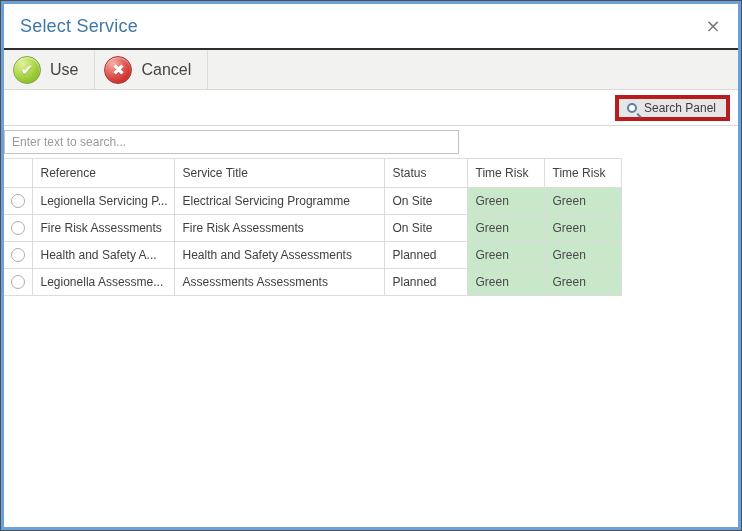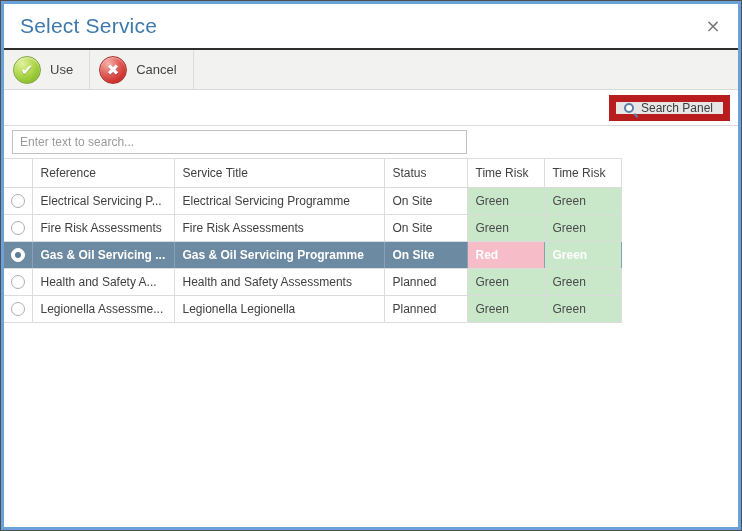--- a/index.html
+++ b/index.html
@@ -20,21 +20,21 @@
   }
 
   
   .titlebar {
     height:44px; flex:0 0 44px;
     display:flex; align-items:center;
     padding:0 14px 0 16px;
     background:#fff;
     position:relative;
   }
-  .title { font-size:21px; color:#3e79ab; font-weight:400; letter-spacing:0.2px; }
+  .title { font-size:18px; color:#3e79ab; font-weight:400; letter-spacing:0.2px; }
   .close-btn {
     position:absolute; right:14px; top:10px;
     width:22px; height:22px;
     display:flex; align-items:center; justify-content:center;
     font-size:18px; color:#7a7a7a; cursor:default;
     font-family:"DejaVu Sans", sans-serif;
   }
 
   
   .toolbar {
@@ -43,21 +43,21 @@
     border-top:2px solid #2e2e2e;
     border-bottom:1px solid #d9d9d9;
     display:flex; align-items:stretch;
   }
   .tb-btn {
     display:flex; align-items:center; gap:9px;
     padding:0 16px 0 9px;
     border-right:1px solid #dcdcdc;
     cursor:default;
   }
-  .tb-label { font-size:13px; color:#444; }
+  .tb-label { font-size:16px; color:#444; }
   .icon-circle {
     width:28px; height:28px; border-radius:50%;
     display:flex; align-items:center; justify-content:center;
     color:#fff; font-size:15px; font-weight:bold;
     font-family:"DejaVu Sans", sans-serif;
     text-shadow:0 1px 1px rgba(0,0,0,0.25);
   }
   .icon-use {
     background:radial-gradient(circle at 32% 26%, #e2f19e 0%, #b6dc55 38%, #93c533 68%, #7dad26 100%);
     border:1px solid #7fa636;
@@ -74,21 +74,21 @@
     height:36px; flex:0 0 36px;
     background:#fff;
     border-bottom:1px solid #d9d9d9;
     display:flex; align-items:center; justify-content:flex-end;
     padding-right:8px;
   }
   .search-panel-btn {
     height:26px;
     display:flex; align-items:center; gap:7px;
     background:#e6e6e6;
-    border:7px solid #b91c1c;
+    border:4px solid #b91c1c;
     padding:0 10px 0 8px;
     font-size:12px; color:#3c3c3c;
     cursor:default;
   }
   .mag {
     width:10px; height:10px;
     border:2px solid #5b7fa6;
     border-radius:50%;
     position:relative;
     background:#fff;
@@ -99,21 +99,20 @@
     background:#5b7fa6;
     transform:rotate(-45deg);
     left:9px; top:8px;
   }
 
   
   .search-row {
     height:32px; flex:0 0 32px;
     background:#fff;
     display:flex; align-items:center;
-    padding-left:8px;
   }
   .search-input {
     width:455px; height:24px;
     border:1px solid #c2c2c2;
     padding:0 7px;
     font-size:12px; color:#444;
     font-family:"Liberation Sans", sans-serif;
     outline:none;
   }
   .search-input::placeholder { color:#9b9b9b; opacity:1; }
@@ -206,58 +205,49 @@
             <th>Service Title</th>
             <th>Status</th>
             <th>Time Risk</th>
             <th>Time Risk</th>
             <th>Phase</th>
           </tr>
         </thead>
         <tbody>
           <tr>
             <td class="c-radio"><span class="radio"></span></td>
-            <td>Electrical Servicing P...</td>
+            <td>Legionella Servicing P...</td>
             <td>Electrical Servicing Programme</td>
             <td>On Site</td>
             <td class="risk-green">Green</td>
             <td class="risk-green">Green</td>
             <td>2019</td>
           </tr>
           <tr>
             <td class="c-radio"><span class="radio"></span></td>
             <td>Fire Risk Assessments</td>
             <td>Fire Risk Assessments</td>
             <td>On Site</td>
             <td class="risk-green">Green</td>
             <td class="risk-green">Green</td>
             <td>2021</td>
           </tr>
-          <tr class="selected">
-            <td class="c-radio"><span class="radio checked"></span></td>
-            <td>Gas &amp; Oil Servicing ...</td>
-            <td>Gas &amp; Oil Servicing Programme</td>
-            <td>On Site</td>
-            <td class="risk-red">Red</td>
-            <td class="risk-green">Green</td>
-            <td>2019</td>
-          </tr>
           <tr>
             <td class="c-radio"><span class="radio"></span></td>
             <td>Health and Safety A...</td>
             <td>Health and Safety Assessments</td>
             <td>Planned</td>
             <td class="risk-green">Green</td>
             <td class="risk-green">Green</td>
             <td>2021</td>
           </tr>
           <tr>
             <td class="c-radio"><span class="radio"></span></td>
             <td>Legionella Assessme...</td>
-            <td>Legionella Legionella</td>
+            <td>Assessments Assessments</td>
             <td>Planned</td>
             <td class="risk-green">Green</td>
             <td class="risk-green">Green</td>
             <td>2021</td>
           </tr>
         </tbody>
       </table>
     </div>
 
   </div>

